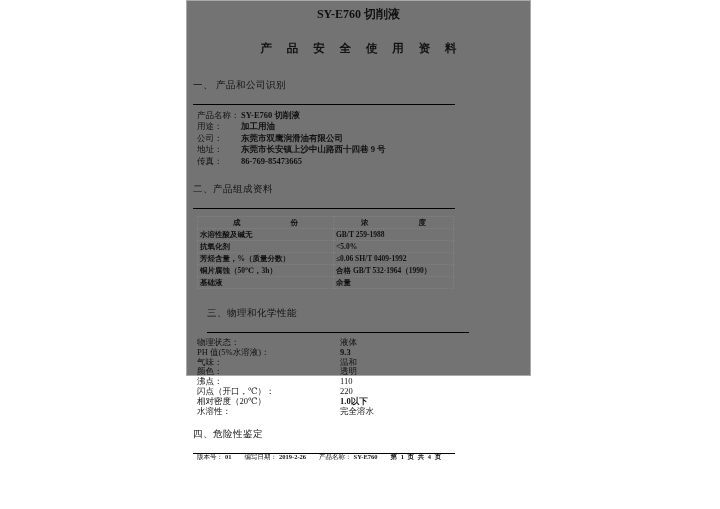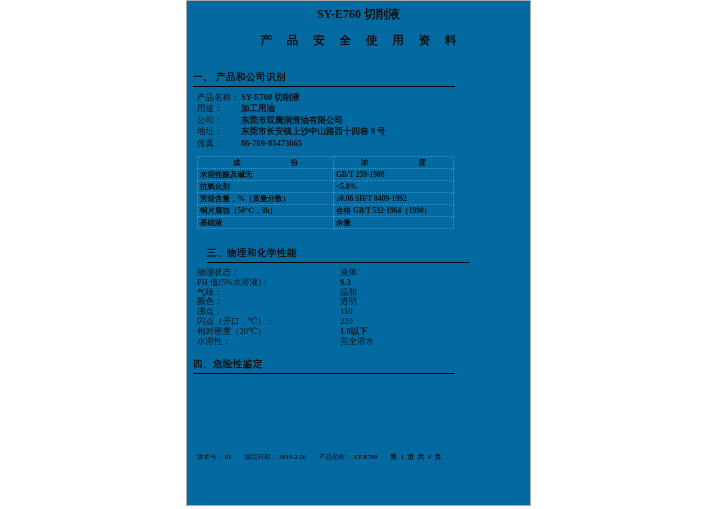--- a/index.html
+++ b/index.html
@@ -16,49 +16,49 @@
     position: relative;
     width: 720px;
     height: 509px;
     background: #ffffff;
   }
   .page {
     position: absolute;
     left: 186px;
     top: 0;
     width: 345px;
-    height: 506px;
-    background: #0369a1;
+    height: 376px;
+    background: #737373;
     border: 1px solid #a9a9a9;
     box-sizing: border-box;
   }
   .doc-title {
     margin-top: 6px;
     text-align: center;
     font-size: 12px;
     font-weight: bold;
     line-height: 14px;
   }
   .doc-subtitle {
-    margin-top: 12px;
+    margin-top: 20px;
     text-align: center;
     font-size: 11.5px;
     font-weight: bold;
     line-height: 14px;
     word-spacing: 12px;
     white-space: nowrap;
   }
   .sec-heading {
     margin: 0 0 0 6px;
     width: 262px;
     font-size: 9.5px;
-    font-weight: bold;
+    font-weight: normal;
     letter-spacing: 0.5px;
     border-bottom: 1px solid #000;
-    padding-bottom: 2px;
+    padding-bottom: 12px;
     box-sizing: border-box;
   }
   .sec1-heading { margin-top: 24px; }
   .sec2-heading { margin-top: 16px; }
   .sec3-heading { margin-top: 18px; margin-left: 20px; }
   .sec4-heading { margin-top: 12px; }
 
   .field-list {
     margin: 5px 0 0 10px;
     font-size: 8.5px;
@@ -143,20 +143,21 @@
       <div class="field-row">
         <span class="lbl">地址：</span>
         <span class="val">东莞市长安镇上沙中山路西十四巷 9 号</span>
       </div>
       <div class="field-row">
         <span class="lbl">传真：</span>
         <span class="val">86-769-85473665</span>
       </div>
     </div>
 
+    <div class="sec-heading sec2-heading">二、产品组成资料</div>
     <table class="comp-table">
       <colgroup>
           <col class="c1">
           <col class="c2">
         </colgroup>
       <tbody>
           <tr>
         <th>成 份</th>
         <th>浓 度</th>
       </tr>

